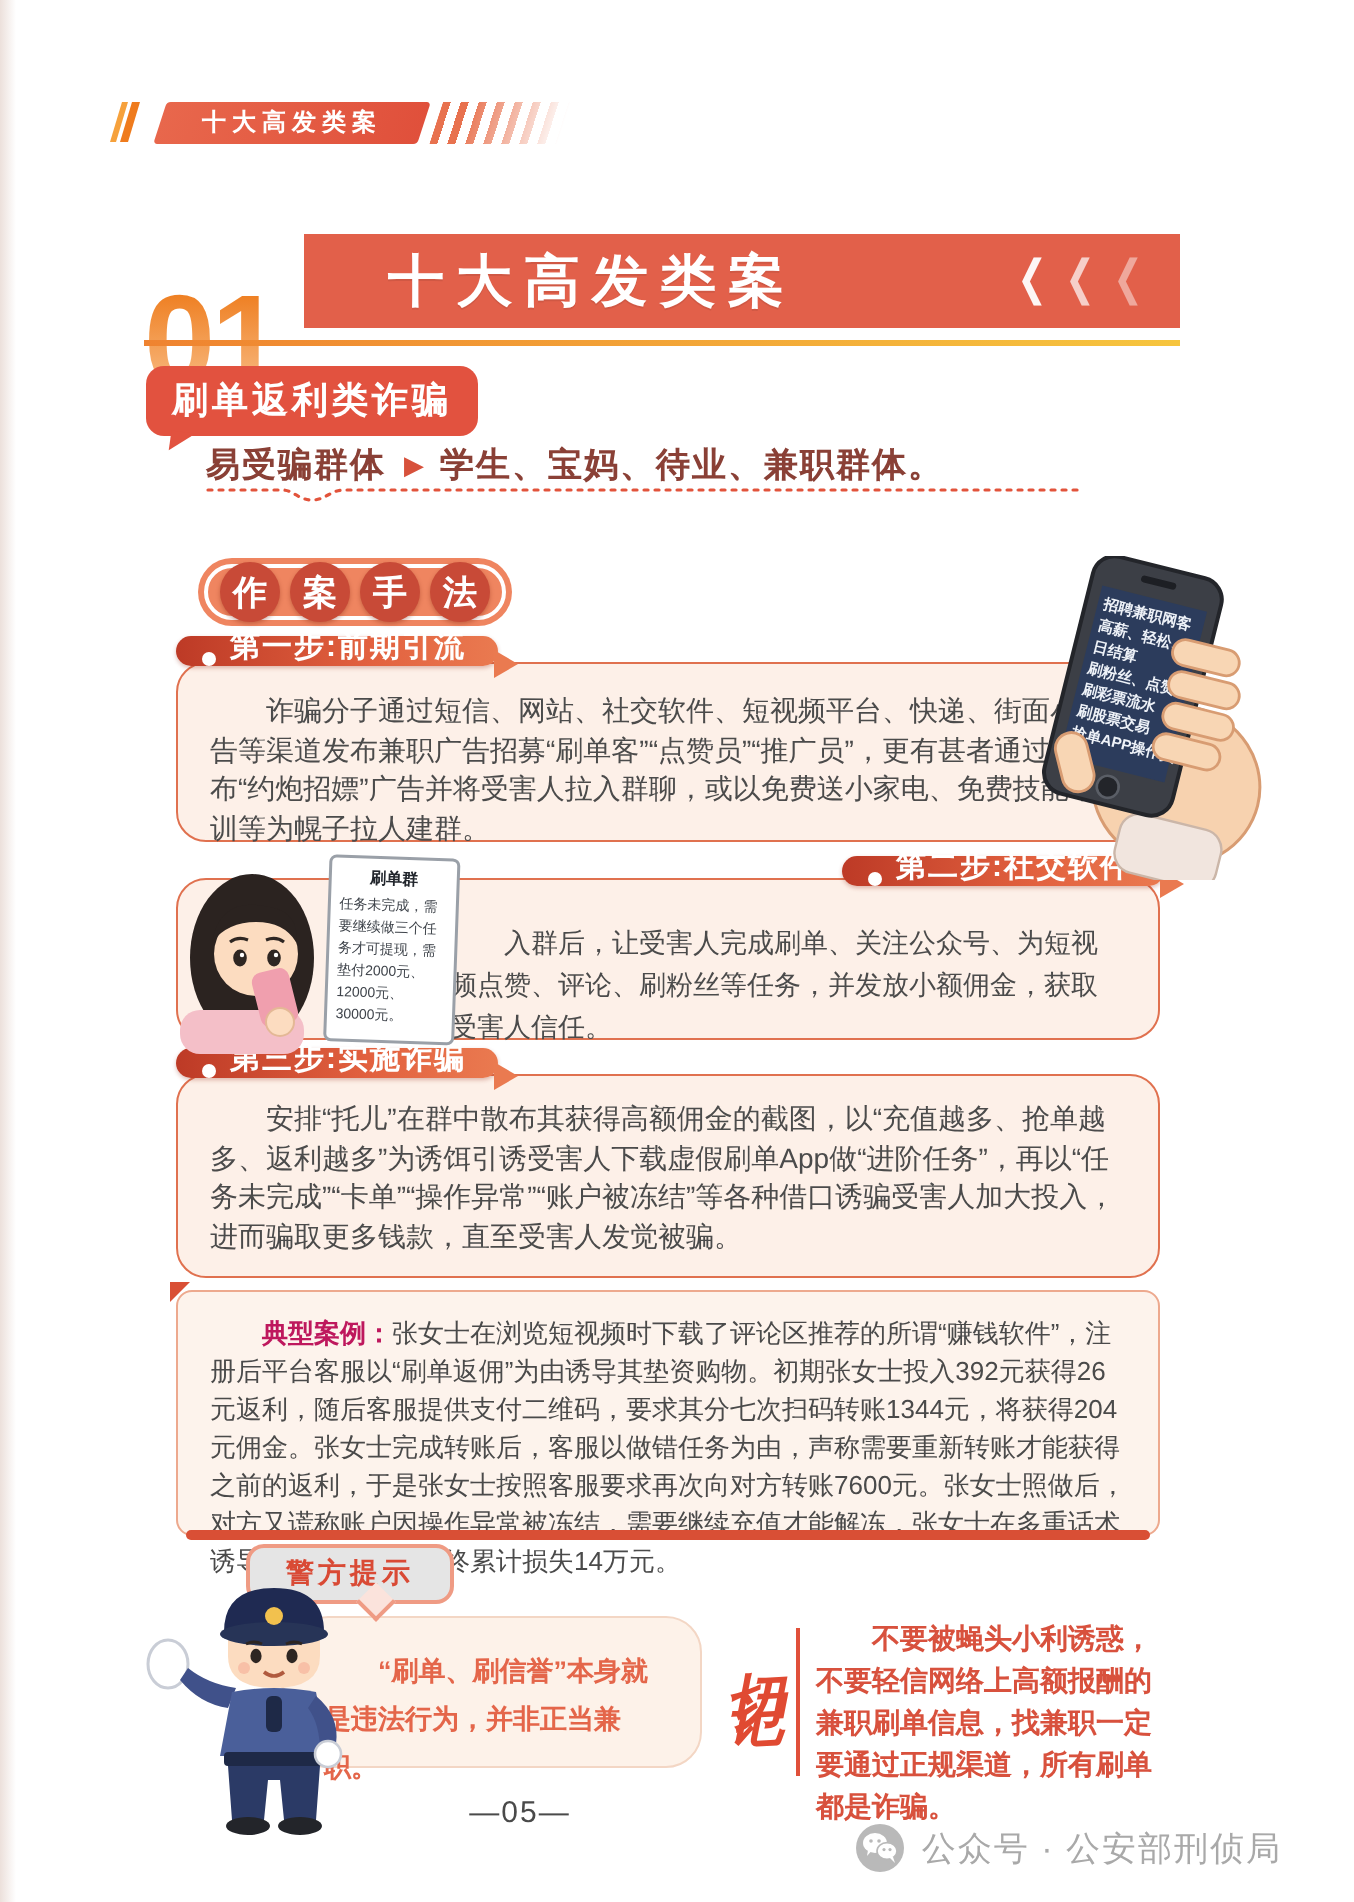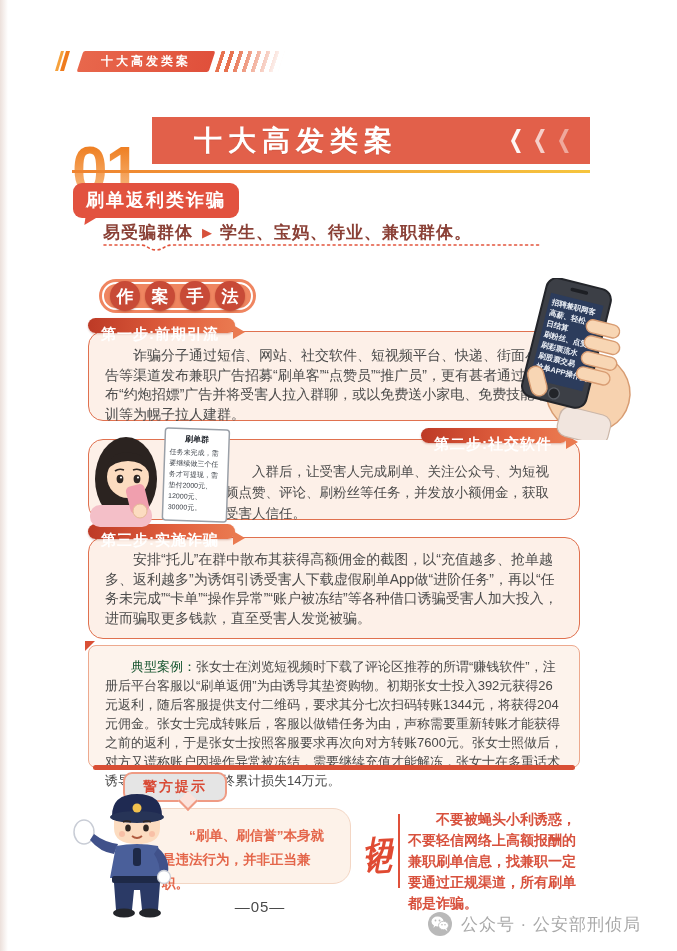--- a/index.html
+++ b/index.html
@@ -49,21 +49,21 @@
   .method-badge{position:absolute;left:99px;top:279px;background:#ef8560;border-radius:20px;padding:3px;}
   .method-badge .inner{border:2px solid #fff;border-radius:17px;padding:1px 6px;display:flex;gap:5px;}
   .method-badge .c{width:30px;height:30px;margin:-4px 0;border-radius:50%;background:#c84a37;
     color:#fff;font-size:17px;font-weight:800;display:flex;align-items:center;justify-content:center;
     box-shadow:0 1px 2px rgba(120,30,10,.35);}
 
   
   .step-pill{position:absolute;height:15px;padding:0 16px 0 13px;border-radius:14px;z-index:5;
     background:linear-gradient(90deg,#bd3a26,#e2613f 60%,#ea7a50);
     display:flex;align-items:flex-end;gap:7px;color:#fff;font-size:15px;font-weight:800;letter-spacing:1px;
-    box-shadow:0 1px 2px rgba(150,40,20,.3);flex-direction:column;}
+    box-shadow:0 1px 2px rgba(150,40,20,.3);}
   .step-pill .dot{width:7px;height:7px;border-radius:50%;background:#fff;}
   .step-pill::after{content:"";position:absolute;right:-10px;top:7px;width:0;height:0;
     border-top:7px solid transparent;border-bottom:7px solid transparent;border-left:12px solid #ea7a50;}
   .step-box{position:absolute;left:88px;width:492px;background:#fdf0e8;border:1px solid #e0714f;
     border-radius:15px;box-sizing:border-box;}
   .step-box p{margin:0;text-indent:2em;color:#4b4b4b;font-size:14px;line-height:19.5px;}
   #box1{top:331px;height:90px;padding:14px 18px 0 16px;}
   #box1 p{width:452px;}
   #box2{top:439px;height:81px;padding:21px 26px 0 136px;}
   #box2 p{font-size:13.5px;line-height:21px;}
@@ -73,21 +73,21 @@
   #pill3{left:88px;top:524px;}
 
   
   .case-box{position:absolute;left:88px;top:645px;width:492px;height:123px;background:#fdf3ec;
     border:1px solid #eda98e;border-radius:8px;box-sizing:border-box;padding:11px 16px 0;}
   .case-box::before{content:"";position:absolute;left:-4px;top:-5px;width:0;height:0;
     border-top:10px solid #d94f35;border-right:10px solid transparent;}
   .case-box::after{content:"";position:absolute;left:4px;right:4px;bottom:-3px;height:5px;
     background:#d94f35;border-radius:3px;}
   .case-box p{margin:0;text-indent:2em;font-size:13px;line-height:19px;color:#4a4a4a;}
-  .case-box .lbl{color:#14532d;font-weight:400;}
+  .case-box .lbl{color:#be185d;font-weight:700;}
 
   
   .tip-tab{position:absolute;left:123px;top:772px;background:#e5e5e5;border:2px solid #ef9b84;
     border-radius:9px;color:#d94a35;font-size:14px;font-weight:800;letter-spacing:2px;
     padding:4px 18px;z-index:4;}
   .tip-tab::after{content:"";position:absolute;left:56px;bottom:-8px;width:12px;height:12px;
     background:#fbe3dc;border-right:2px solid #ef9b84;border-bottom:2px solid #ef9b84;
     transform:rotate(45deg);}
   .tip-bubble{position:absolute;left:146px;top:808px;width:205px;height:76px;background:#fdf2e9;
     border:1px solid #f3d6c4;border-radius:18px;box-sizing:border-box;padding:15px 14px 0 15px;}

